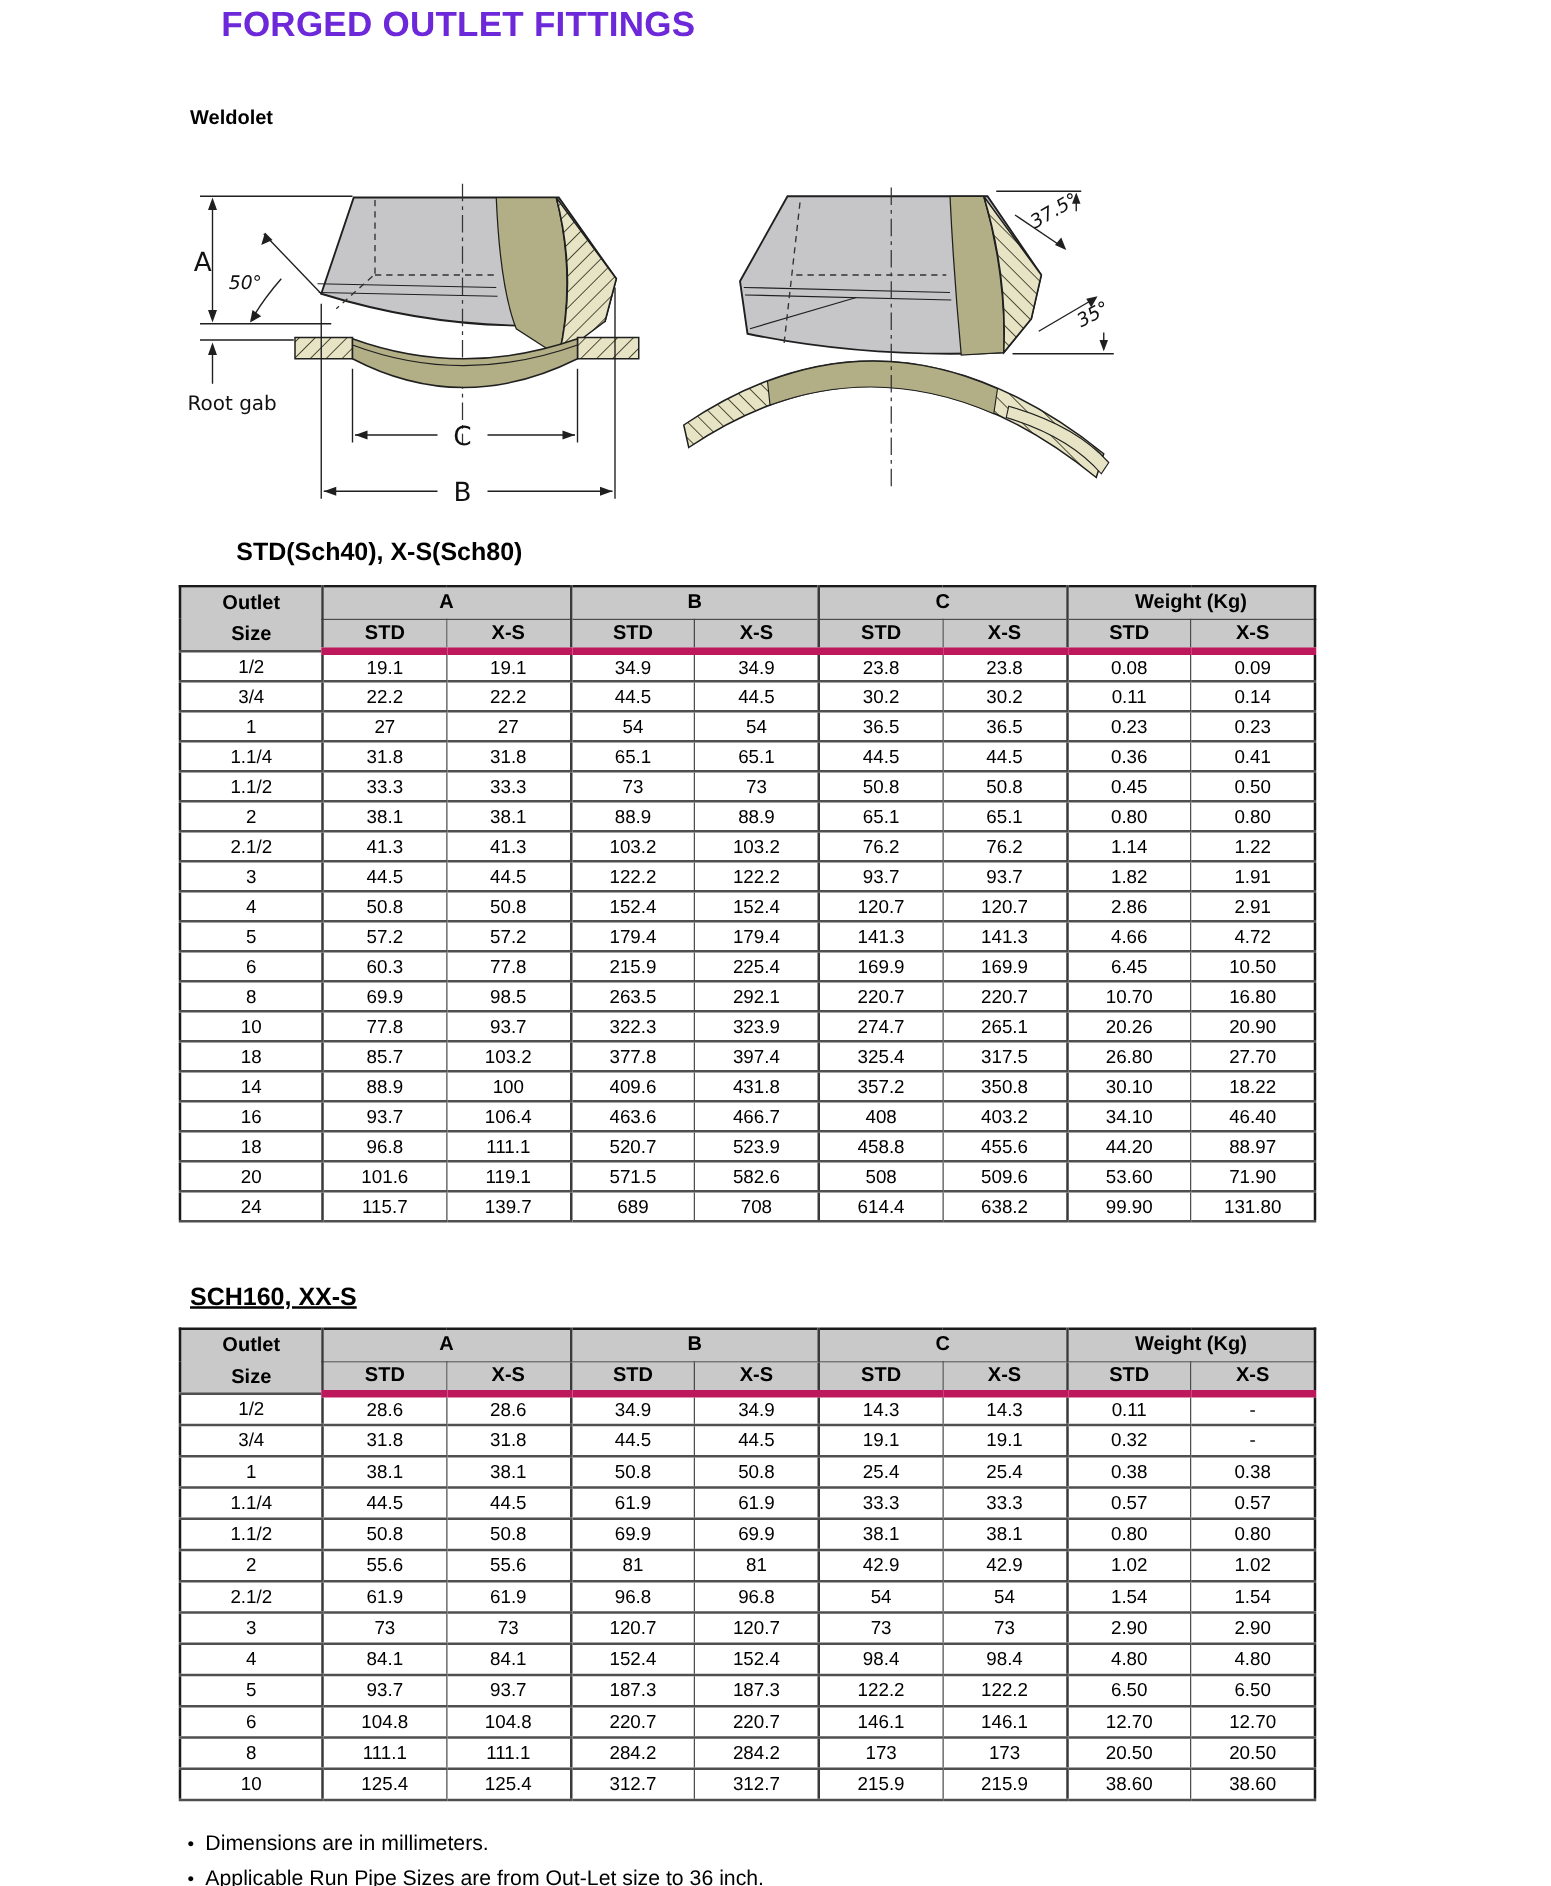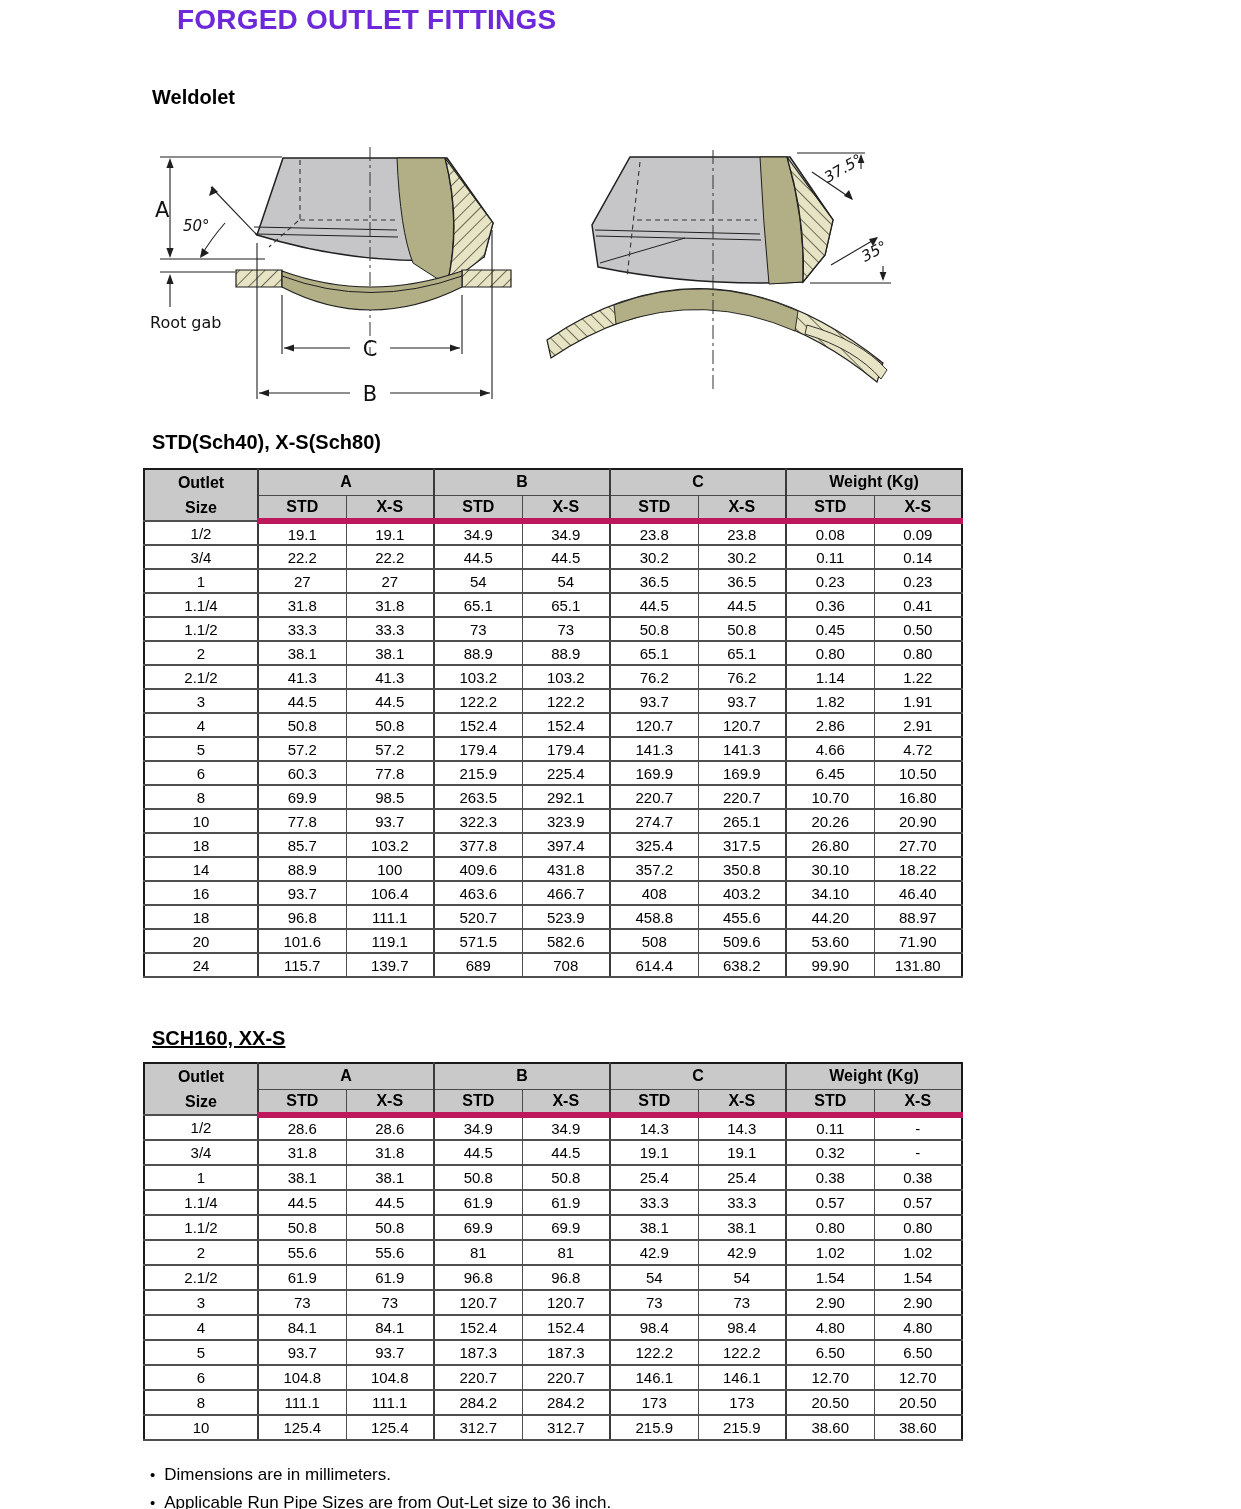--- a/index.html
+++ b/index.html
@@ -2,31 +2,31 @@
 <html><head>
 <meta charset="utf-8">
 <style>
   * { margin:0; padding:0; box-sizing:border-box; }
   html,body { background:#ffffff; }
   body { font-family:"Liberation Sans", sans-serif; color:#000; }
   .page { position:relative; width:1241px; height:1509px; background:#fff; overflow:hidden; }
 
   .title { position:absolute; left:150px; top:4px; font-size:28px; font-weight:bold;
            color:#6d28d9; letter-spacing:.2px;margin-left:27px; }
-  .section-title { position:absolute; left:152px; top:86px; font-size:20px; font-weight:bold; }
+  .section-title { position:absolute; left:152px; top:86px; font-size:16px; font-weight:bold; }
 
   .fig { position:absolute; top:135px; }
   .fig-left  { left:145px; }
   .fig-right { left:525px; }
 
   .tbl-heading { position:absolute; left:152px; font-size:20px; font-weight:bold; }
-  .h1pos { top:431px; }
+  .h1pos { top:431px;margin-left:37px; }
   .h2pos { top:1027px;text-decoration:underline; }
 
-  table.dims { position:absolute; left:143px; width:820px; table-layout:fixed;
+  table.dims { position:absolute; left:143px; width:910px; table-layout:fixed;
                border-collapse:collapse; background:#fff; border:2.5px solid #1a1a1a; }
   .t1 { top:468px; }
   .t2 { top:1062px; }
   .dims th, .dims td { border:1px solid #4a4a4a; text-align:center; vertical-align:middle;
                        padding:0; overflow:hidden; white-space:nowrap; }
   .dims thead th { background:#c9c9c9; font-size:16px; font-weight:bold; }
   .dims thead .th-group { height:25px; border-bottom:1px solid #4a4a4a; }
   .dims thead .th-sub { height:25px; border-bottom:6px solid #be185d; }
   .dims .th-size { width:114px; border-right:2px solid #3a3a3a; line-height:25px; }
   .dims tbody td { font-size:15px; border-width:2px 1px; border-color:#4f4f4f; }

